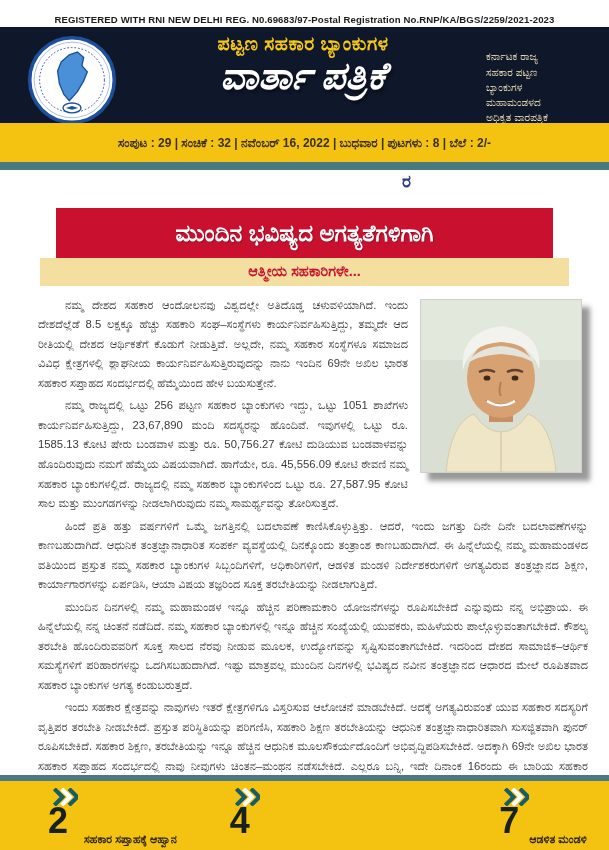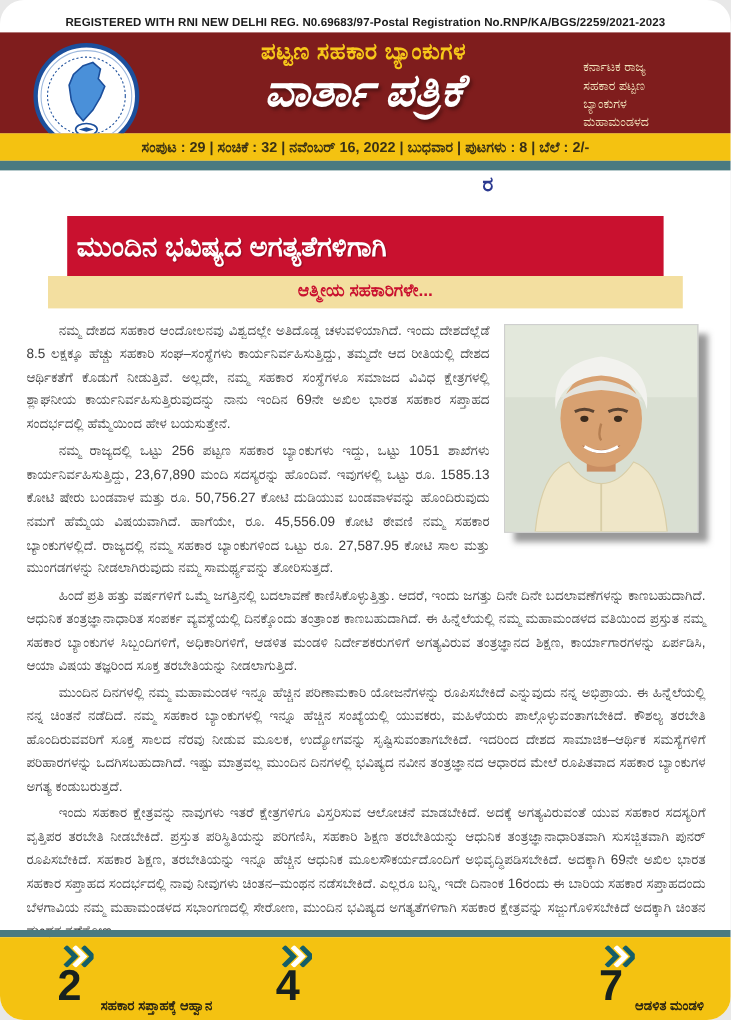--- a/index.html
+++ b/index.html
@@ -1,50 +1,50 @@
 <!DOCTYPE html>
 <html><head>
 <meta charset="utf-8">
 <style>
   html,body{margin:0;padding:0;background:#e8e8e8;}
   .page{
     position:relative;width:609px;height:850px;margin:0 auto;
     background:#ffffff;overflow:hidden;
-    font-family:"Liberation Sans",sans-serif;color:#222;border-radius:20px;
+    font-family:"Liberation Sans",sans-serif;color:#222;
   }
   
   .top-strip{padding-top:13px;text-align:center;line-height:1.5;
     font-size:9.6px;color:#1c1c1c;letter-spacing:.1px;}
   .top-strip .l1{font-weight:bold;}
   
-  .masthead{position:relative;height:84px;background:#7f1d1d;overflow:hidden;}
+  .masthead{position:relative;height:96px;background:#0f172a;overflow:hidden;}
   .logo{position:absolute;left:27px;top:8px;width:90px;height:90px;}
   .mast-center{position:absolute;left:128px;top:6px;width:350px;text-align:center;}
   .tagline{font-size:19px;font-weight:bold;color:#f7c81a;letter-spacing:.5px;}
   .mast-title{font-size:38px;font-weight:bold;font-style:italic;color:#ffffff;
     font-family:"Liberation Serif",serif;line-height:1.0;margin-top:2px;
     text-shadow:2px 3px 3px rgba(0,0,0,.35);white-space:nowrap;}
   .mast-side{position:absolute;right:18px;top:22px;width:105px;
     font-size:10.5px;font-weight:normal;color:#f3e6bd;line-height:1.45;}
   
-  .issue-bar{height:23px;background:#f4c211;display:flex;align-items:center;justify-content:center;
+  .issue-bar{height:39px;background:#f4c211;display:flex;align-items:center;justify-content:center;
     font-size:12px;font-weight:bold;color:#3a3114;}
   .teal-rule{height:8px;background:#4a7a81;}
   
   .content{position:relative;padding-top:2px;}
   .stray{position:absolute;left:402px;top:2px;font-size:17px;font-weight:bold;color:#2b3990;}
   .headline-box{margin:36px 56px 0 56px;background:#c9112f;color:#ffffff;
-    padding:10px 8px 9px 8px;}
+    text-align:center;padding:10px 8px 9px 8px;}
   .headline-box .h1,.headline-box .h2{font-size:23px;font-weight:bold;line-height:1.32;
     text-shadow:1px 1px 1px rgba(0,0,0,.25);}
   .salutation{margin:0 40px;background:#f3dfa0;color:#c9112f;text-align:center;
     font-size:14.5px;font-weight:bold;padding:5px 0 6px 0;}
   .article-body{margin:10px 21px 0 22px;font-size:11.3px;line-height:1.73;
     text-align:justify;color:#3b3b3b;}
-  .article-body p{margin:0 0 3px 0;text-indent:27px;}
+  .article-body p{margin:0 0 3px 16px;text-indent:27px;}
   .portrait{float:right;width:160px;height:172px;margin:3px 6px 8px 12px;
     border:1px solid #cfcfcf;background:#dfe4d8;
     box-shadow:8px 8px 5px rgba(70,70,70,.55);}
   .portrait svg{display:block;width:100%;height:100%;}
   
   .footer-rule{position:absolute;left:0;top:775px;width:609px;height:6px;background:#4a7a81;}
   .footer{position:absolute;left:0;top:781px;width:609px;height:69px;background:#f4c211;
     display:flex;align-items:flex-start;padding:0;box-sizing:border-box;}
   .teaser{display:flex;align-items:flex-start;padding-top:7px;}
   .teaser .numcol{display:flex;flex-direction:column;align-items:flex-start;width:36px;}

